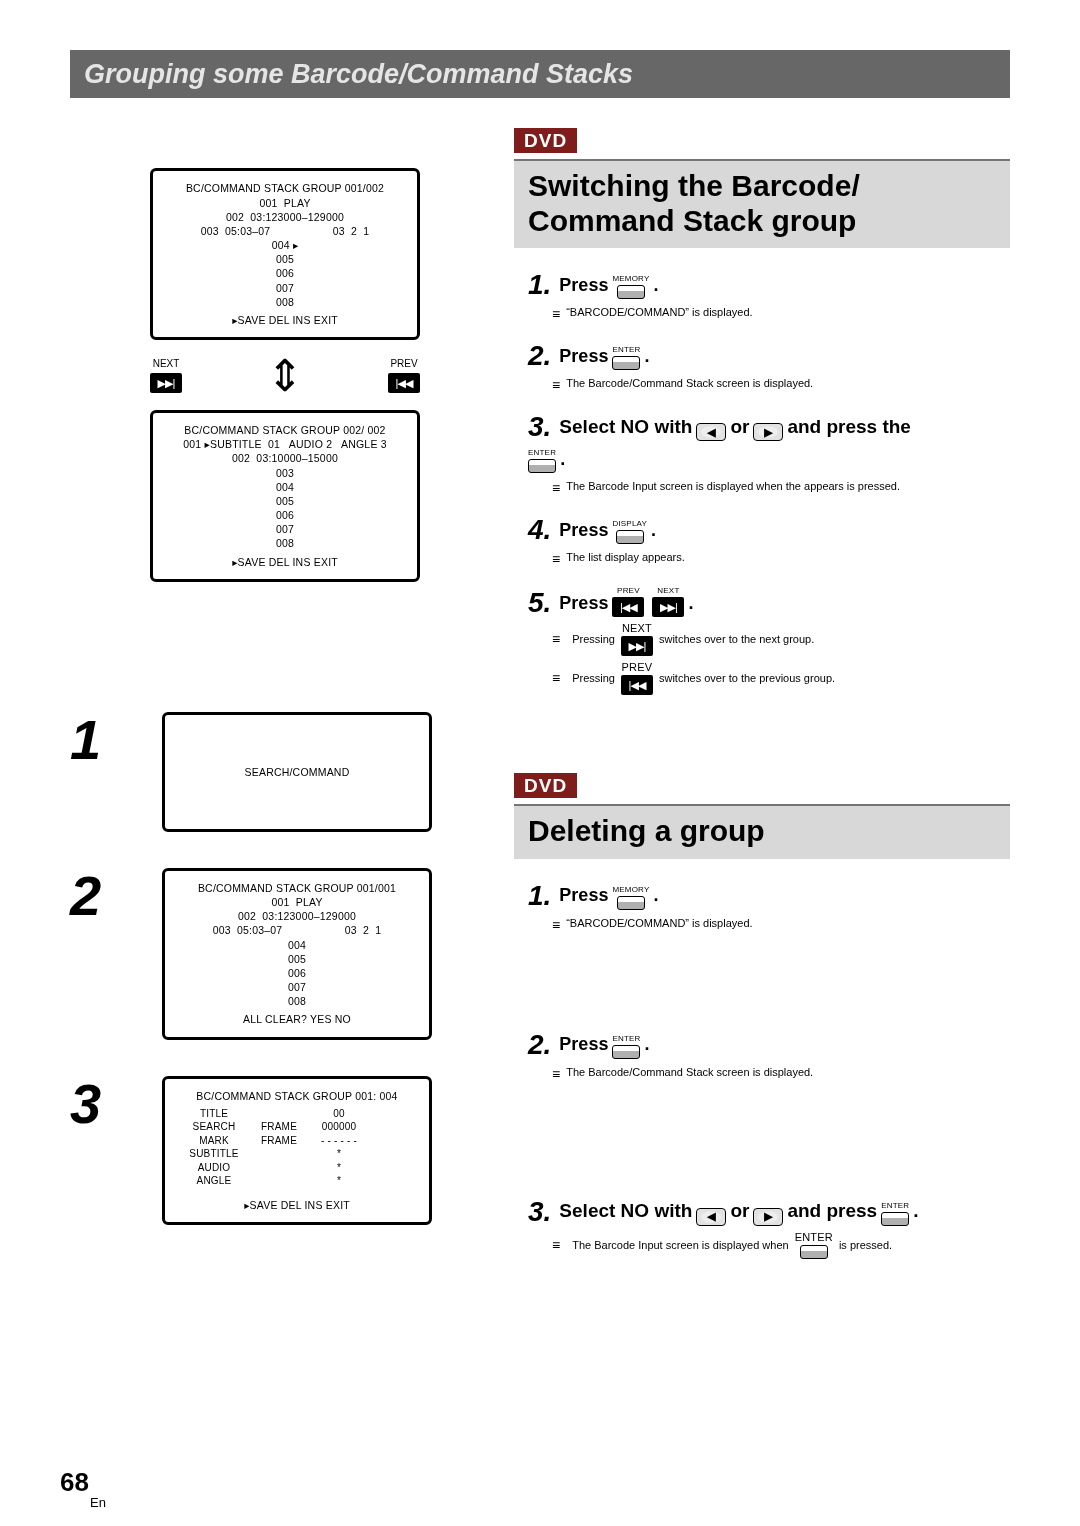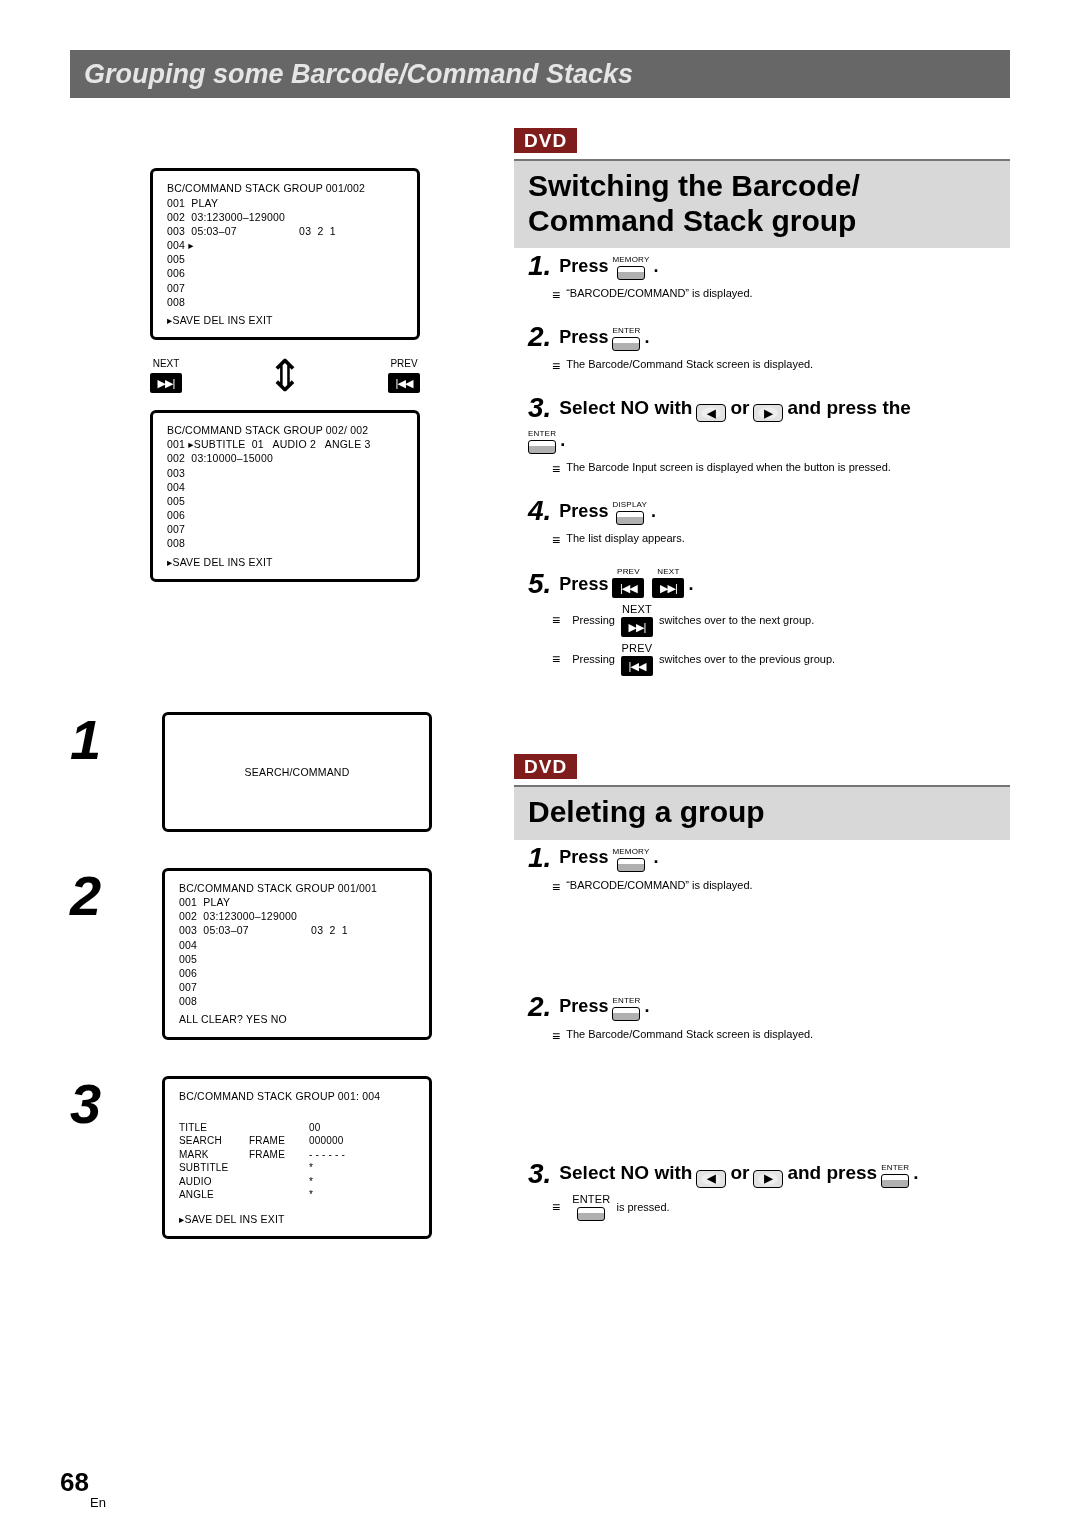--- a/index.html
+++ b/index.html
@@ -4,21 +4,21 @@
 <style>
   * { margin:0; padding:0; box-sizing:border-box; }
   body { width:1080px; height:1526px; font-family:Arial,Helvetica,sans-serif; color:#000; background:#fff; position:relative; }
   .page { padding:50px 70px 0 70px; }
   .title-bar { background:#676767; color:#e5e5e5; font:italic bold 27px/1.2 Arial; padding:8px 14px; margin-bottom:30px; }
   .cols { display:flex; }
   .left { width:430px; padding-top:40px; }
   .right { flex:1; padding-left:14px; }
 
   .dvd-tag { display:inline-block; background:#7f1d1d; color:#fff; font:bold 19px/1 Arial; padding:3px 10px; letter-spacing:1px; margin-bottom:6px; }
-  .section-head { background:#d8d8d8; border-top:2px solid #757575; padding:8px 14px 10px 14px; margin-bottom:4px; }
+  .section-head { background:#d8d8d8; border-top:2px solid #757575; padding:8px 14px 10px 14px; margin-bottom:23px; }
   .section-head h2 { font:bold 30px/1.15 Arial; }
 
   .step { margin:0 0 18px 14px; font-size:18px; line-height:1.35; }
   .step-row { font-weight:bold; display:flex; align-items:flex-end; flex-wrap:wrap; gap:4px; }
   .snum { font:italic bold 28px/1 Arial; margin-right:4px; }
   .step-row .word { margin-bottom:2px; }
   .bullet { margin:6px 0 0 24px; display:flex; }
   .bullet::before { content:"\2261"; font-size:14px; margin-right:6px; }
   .bullet span { font-size:11px; }
 
@@ -41,21 +41,21 @@
   }
   .skip-btn {
     display:inline-flex; align-items:center; justify-content:center;
     width:32px; height:20px; background:#000; color:#fff; border-radius:2px;
     font-size:11px; letter-spacing:-1px;
   }
 
   
   .osd {
     width:270px; margin:0 auto 14px auto; border:3px solid #000; border-radius:6px;
-    padding:10px 14px; font:10.5px/1.35 Arial; letter-spacing:0.2px;
+    padding:10px 14px; font:10.5px/1.35 Arial; letter-spacing:0.2px;text-align:center;
   }
   .osd pre { font-family:Liberation Sans, sans-serif; white-space:pre; }
   .osd-small { height:120px; display:flex; align-items:center; justify-content:center; }
 
   .updown {
     display:flex; justify-content:space-between; align-items:center;
     width:270px; margin:0 auto 12px auto; font:10px/1 Arial;
   }
   .updown .col { display:flex; flex-direction:column; align-items:center; gap:4px; }
   .big-arrow { font-size:44px; line-height:1; text-align:center; }
@@ -139,21 +139,21 @@
 007
 008</pre>
           <div style="margin-top:4px">ALL  CLEAR?   YES   NO</div>
         </div>
       </div>
 
       <div class="low-row">
         <div class="big-num">3</div>
         <div class="osd">
           <div>BC/COMMAND STACK  GROUP  001: 004</div>
-          <div class="tbl" style="margin-top:18px">
+          <div class="tbl" style="margin-top:4px">
             <span>TITLE</span>
               <span></span>
               <span>00</span>
             <span>SEARCH</span>
               <span>FRAME</span>
               <span>000000</span>
             <span>MARK</span>
               <span>FRAME</span>
               <span>- - - - - -</span>
             <span>SUBTITLE</span>
@@ -223,21 +223,21 @@
           <span class="word">and press the</span>
         </div>
         <div class="step-row" style="margin-top:6px">
           <span class="key">
               <span class="lbl">ENTER</span>
               <span class="box"></span>
             </span>
           <span class="word">.</span>
         </div>
         <div class="bullet">
-            <span>The Barcode Input screen is displayed when the  button is pressed.</span>
+            <span>The Barcode Input screen is displayed when the  appears is pressed.</span>
           </div>
       </div>
 
       
       <div class="step">
         <div class="step-row">
           <span class="snum">4.</span>
           <span class="word">Press</span>
           <span class="key">
               <span class="lbl">DISPLAY</span>
@@ -334,20 +334,21 @@
           <span class="word">or</span>
           <span class="arrow-btn">▶</span>
           <span class="word">and press</span>
           <span class="key">
               <span class="lbl">ENTER</span>
               <span class="box"></span>
             </span>
           <span class="word">.</span>
         </div>
         <div class="bullet" style="align-items:center;gap:6px">
+          <span>The  Barcode  Input  screen  is  displayed  when</span>
           <span class="key">
               <span class="lbl">ENTER</span>
               <span class="box"></span>
             </span>
           <span>is pressed.</span>
         </div>
       </div>
 
     </div>
   </div>

